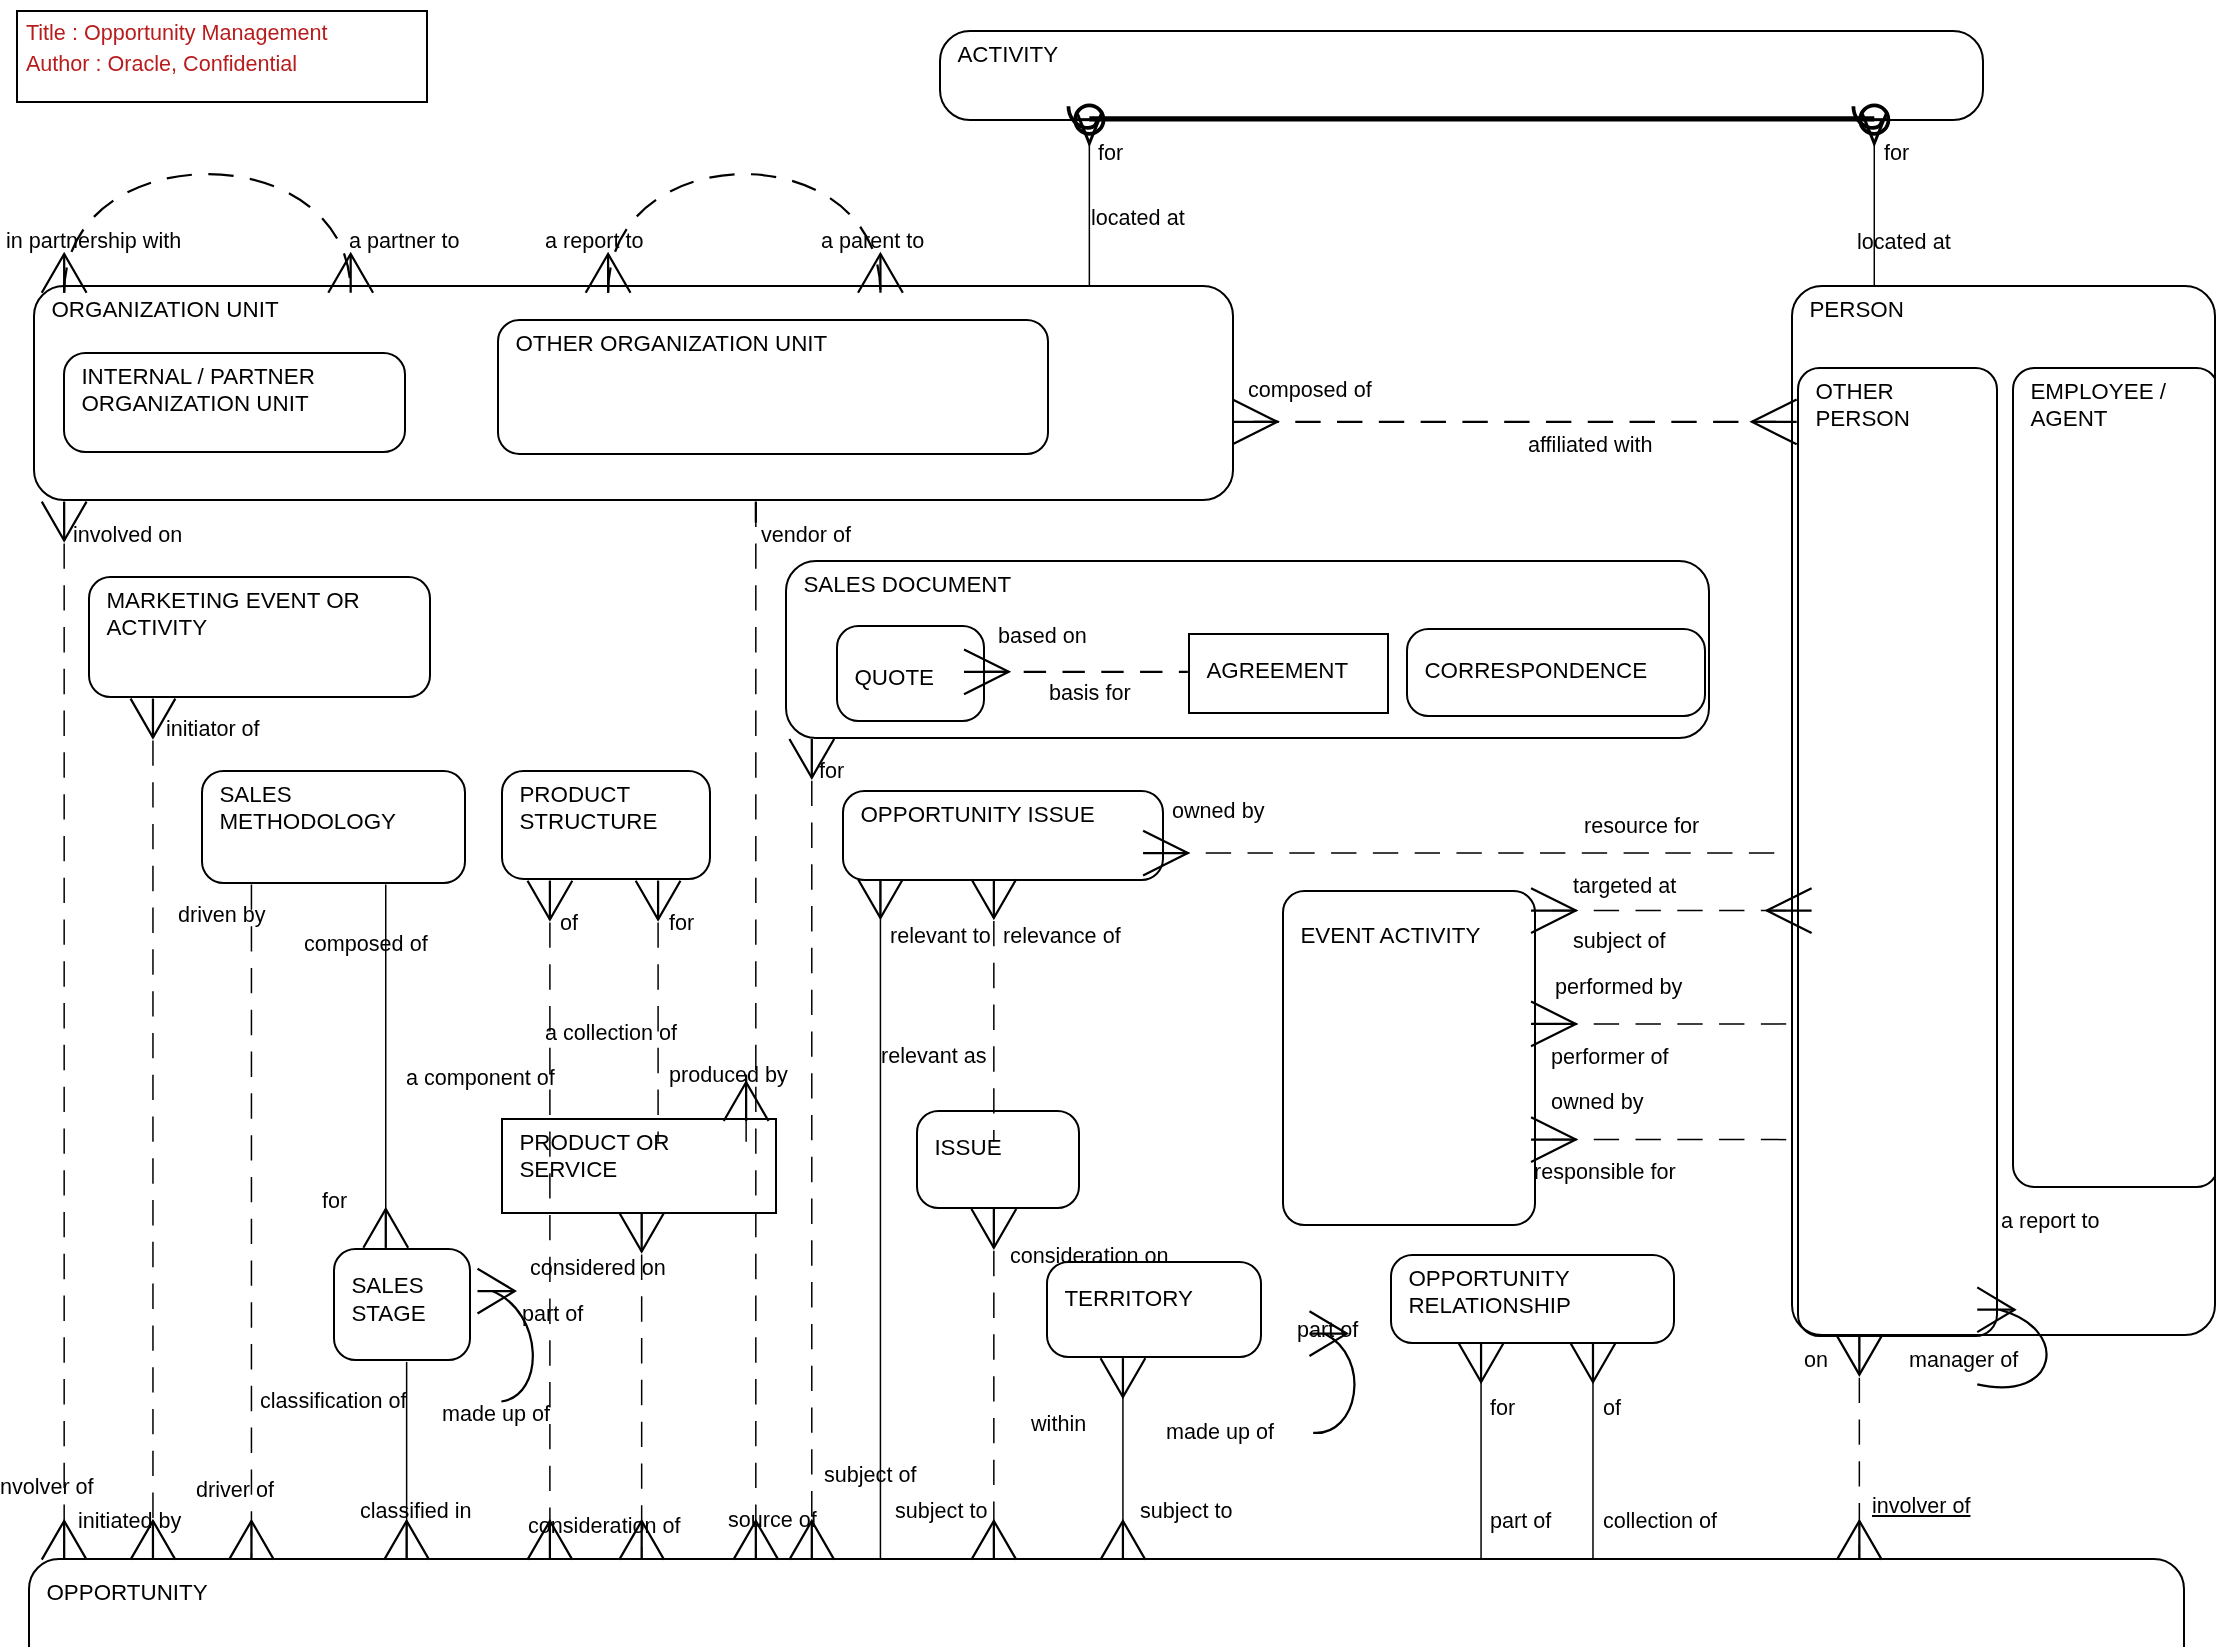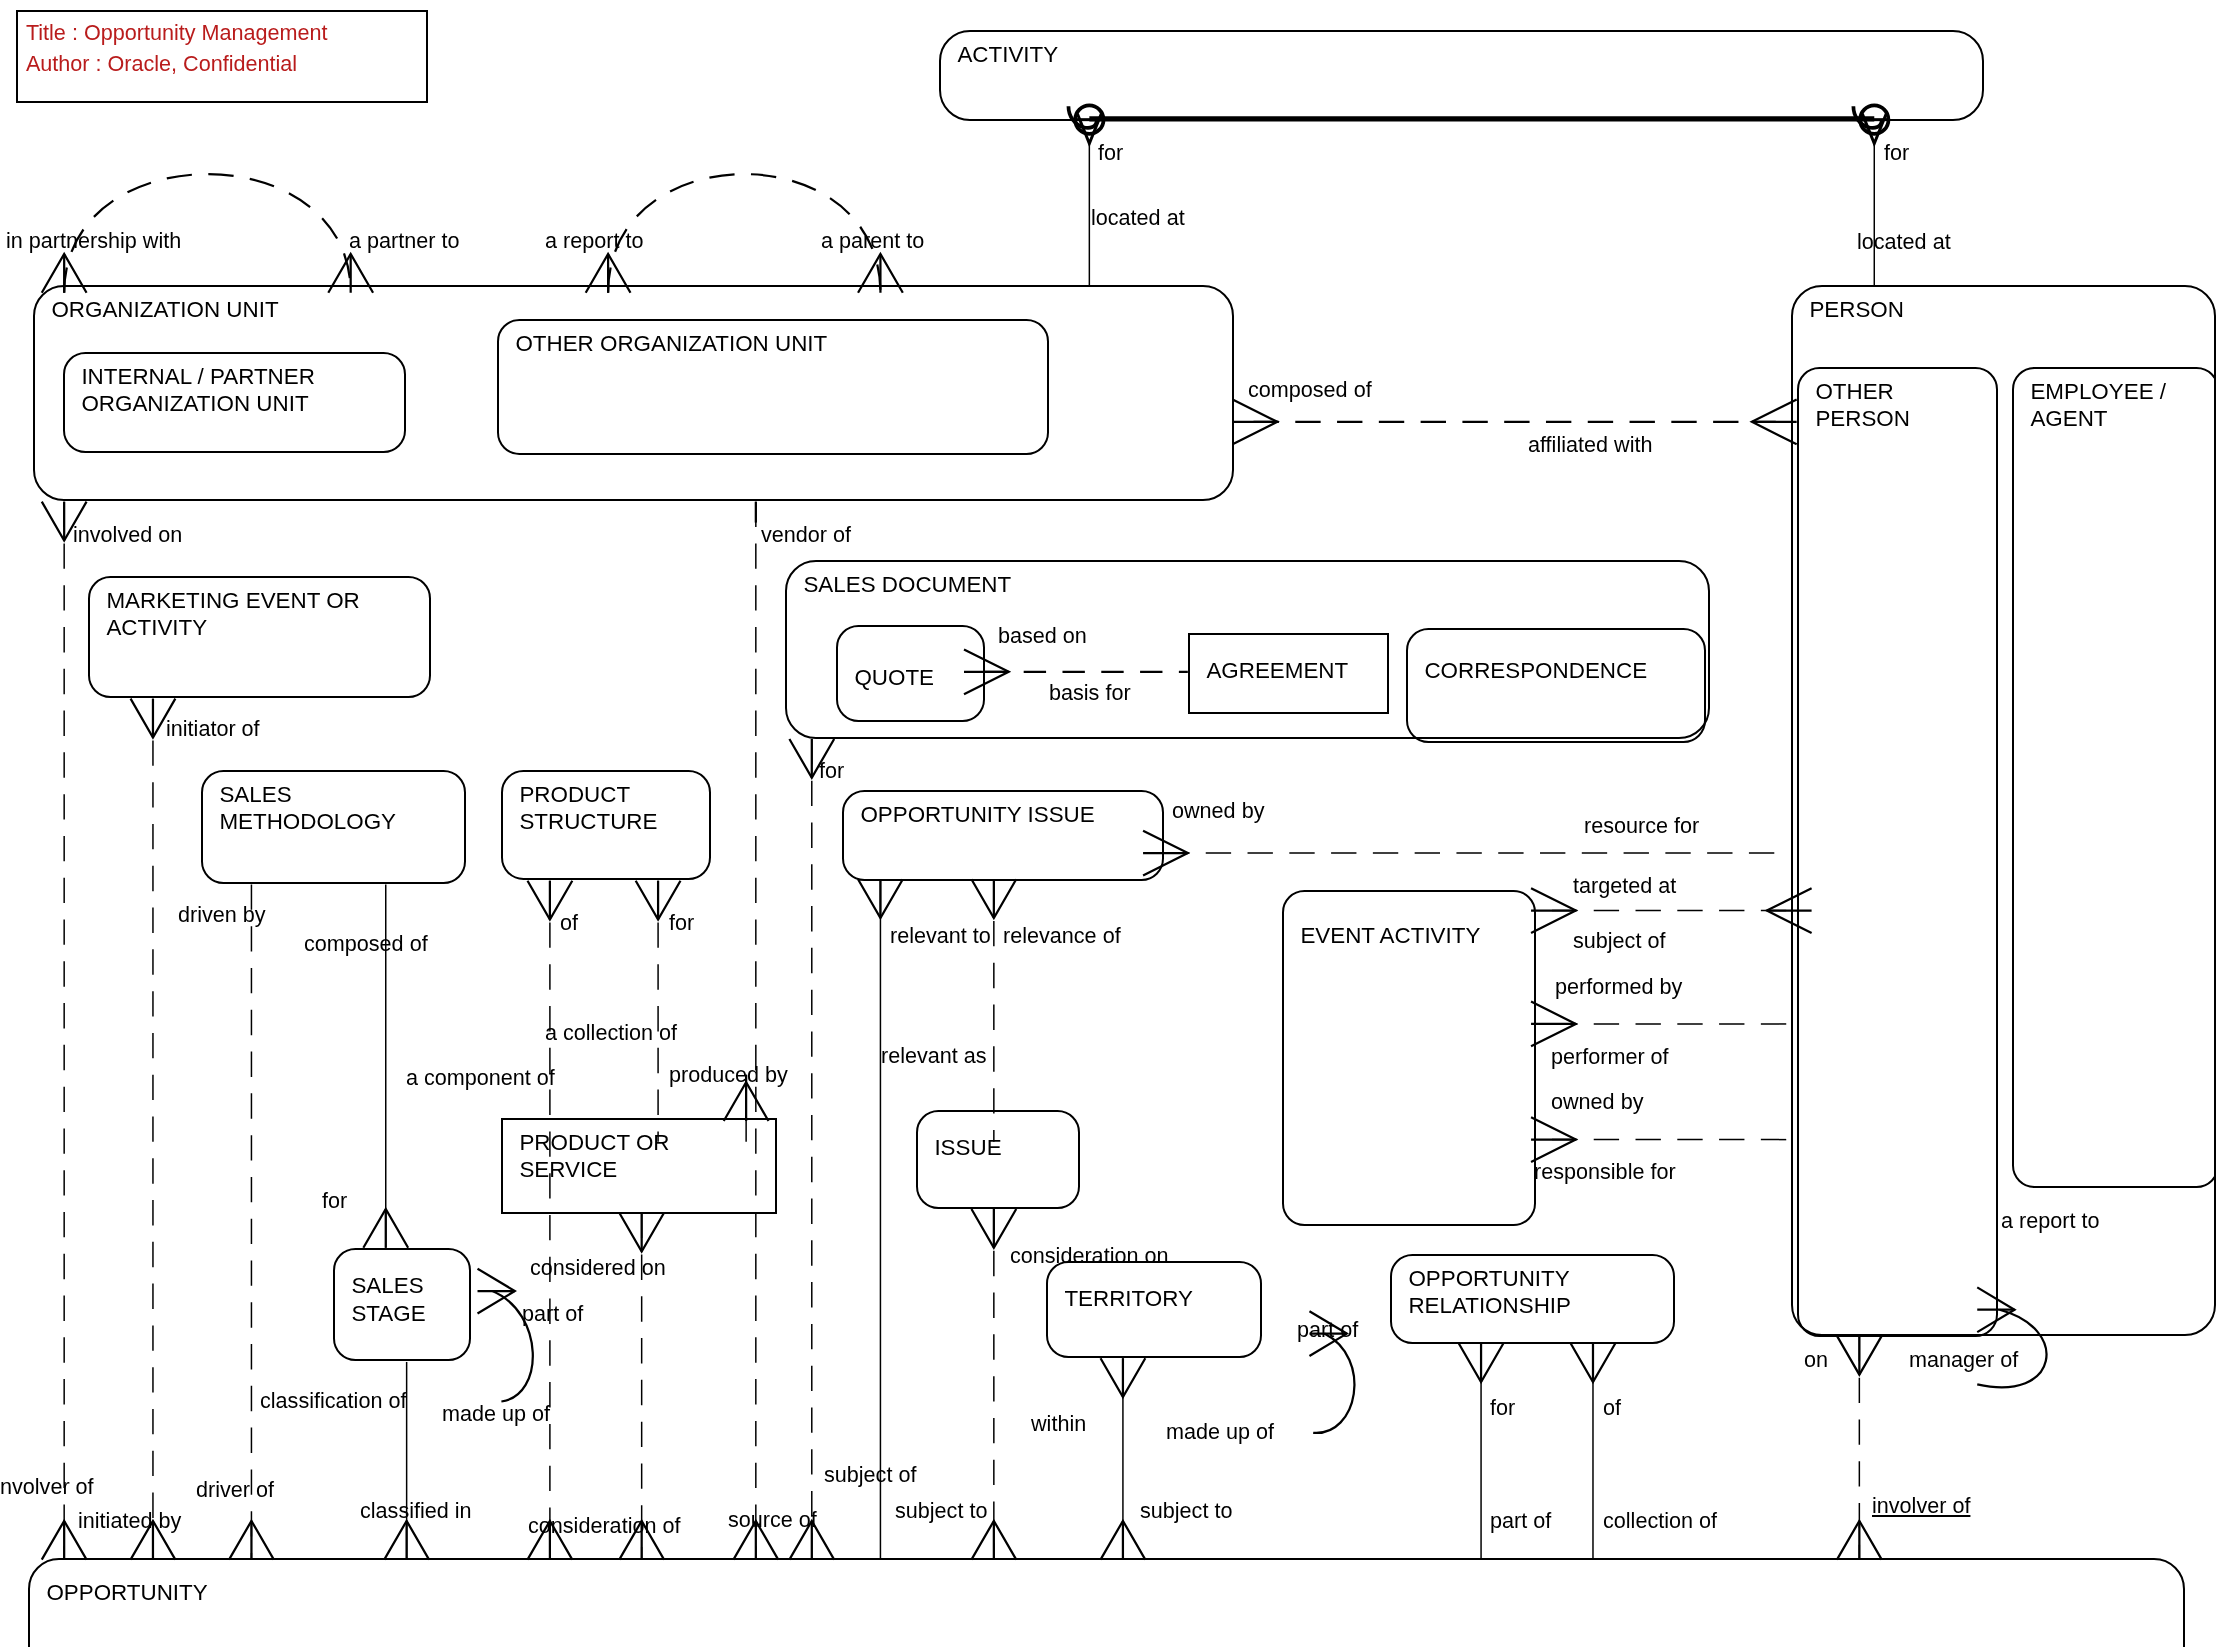--- a/index.html
+++ b/index.html
@@ -291,21 +291,21 @@
   </div>
 
   <div class="ent rounded-sm" style="left:836px; top:625px; width:149px; height:97px;">
     <div class="label" style="top:27px;margin-top:10px;">QUOTE</div>
   </div>
 
   <div class="ent sq" style="left:1188px; top:633px; width:201px; height:81px;">
     <div class="label" style="top:22.4px;">AGREEMENT</div>
   </div>
 
-  <div class="ent rounded-sm" style="left:1406px; top:628px; width:300px; height:115px;">
+  <div class="ent rounded-sm" style="left:1406px; top:628px; width:300px; height:89px;">
     <div class="label" style="top:27px;">CORRESPONDENCE</div>
   </div>
 
   <div class="ent rounded-sm" style="left:842px; top:790px; width:322px; height:91px;">
     <div class="label">OPPORTUNITY ISSUE</div>
   </div>
 
   <div class="ent rounded-sm" style="left:1282px; top:890px; width:254px; height:336px;">
     <div class="label" style="top:30px;">EVENT ACTIVITY</div>
   </div>

